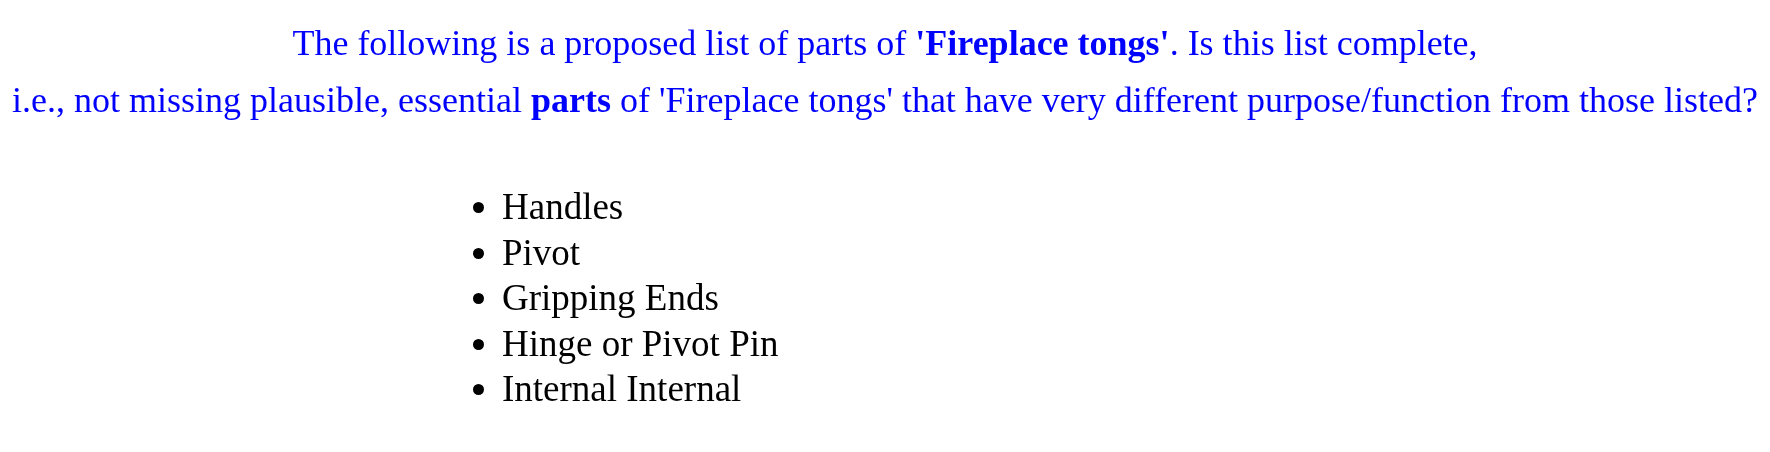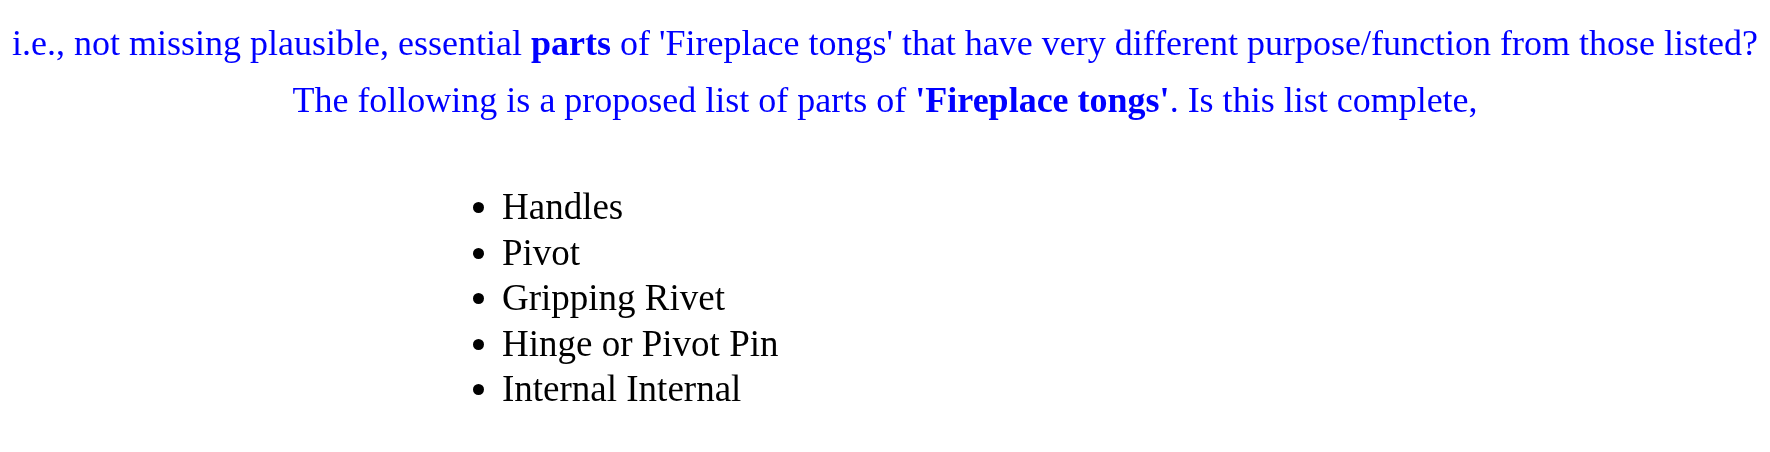--- a/index.html
+++ b/index.html
@@ -44,25 +44,25 @@
     padding: 0;
     margin: 0;
   }
 </style>
 </head>
 <body>
 
 <div class="page">
 
   <div class="question">
+    <span class="qline"><span>The following is a proposed list of parts of </span><b>'Fireplace tongs'</b><span>. Is this list complete,</span></span>
     <span class="qline"><span>i.e., not missing plausible, essential </span><b>parts</b><span> of 'Fireplace tongs' that have very different purpose/function from those listed?</span></span>
-    <span class="qline"><span>The following is a proposed list of parts of </span><b>'Fireplace tongs'</b><span>. Is this list complete,</span></span>
   </div>
 
   <ul class="parts-list">
     <li>Handles</li>
     <li>Pivot</li>
-    <li>Gripping Rivet</li>
+    <li>Gripping Ends</li>
     <li>Hinge or Pivot Pin</li>
     <li>Internal Internal</li>
   </ul>
 
 </div>
 
 </body></html>

